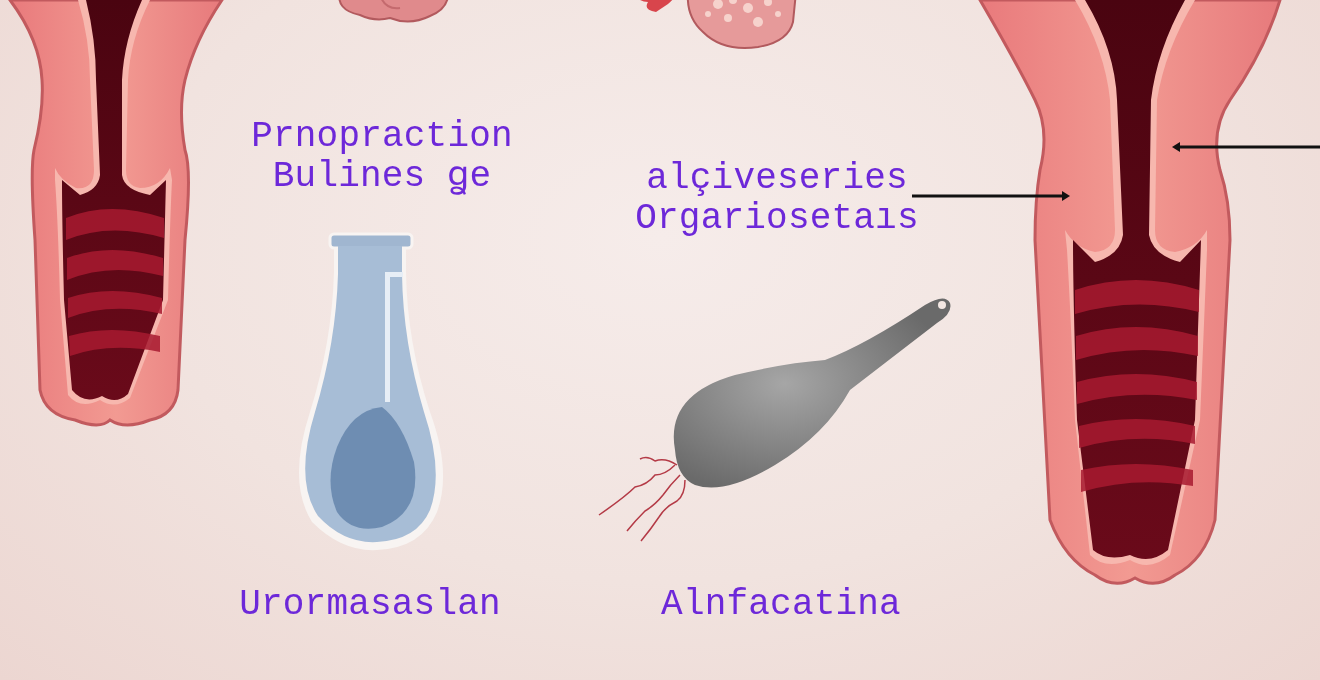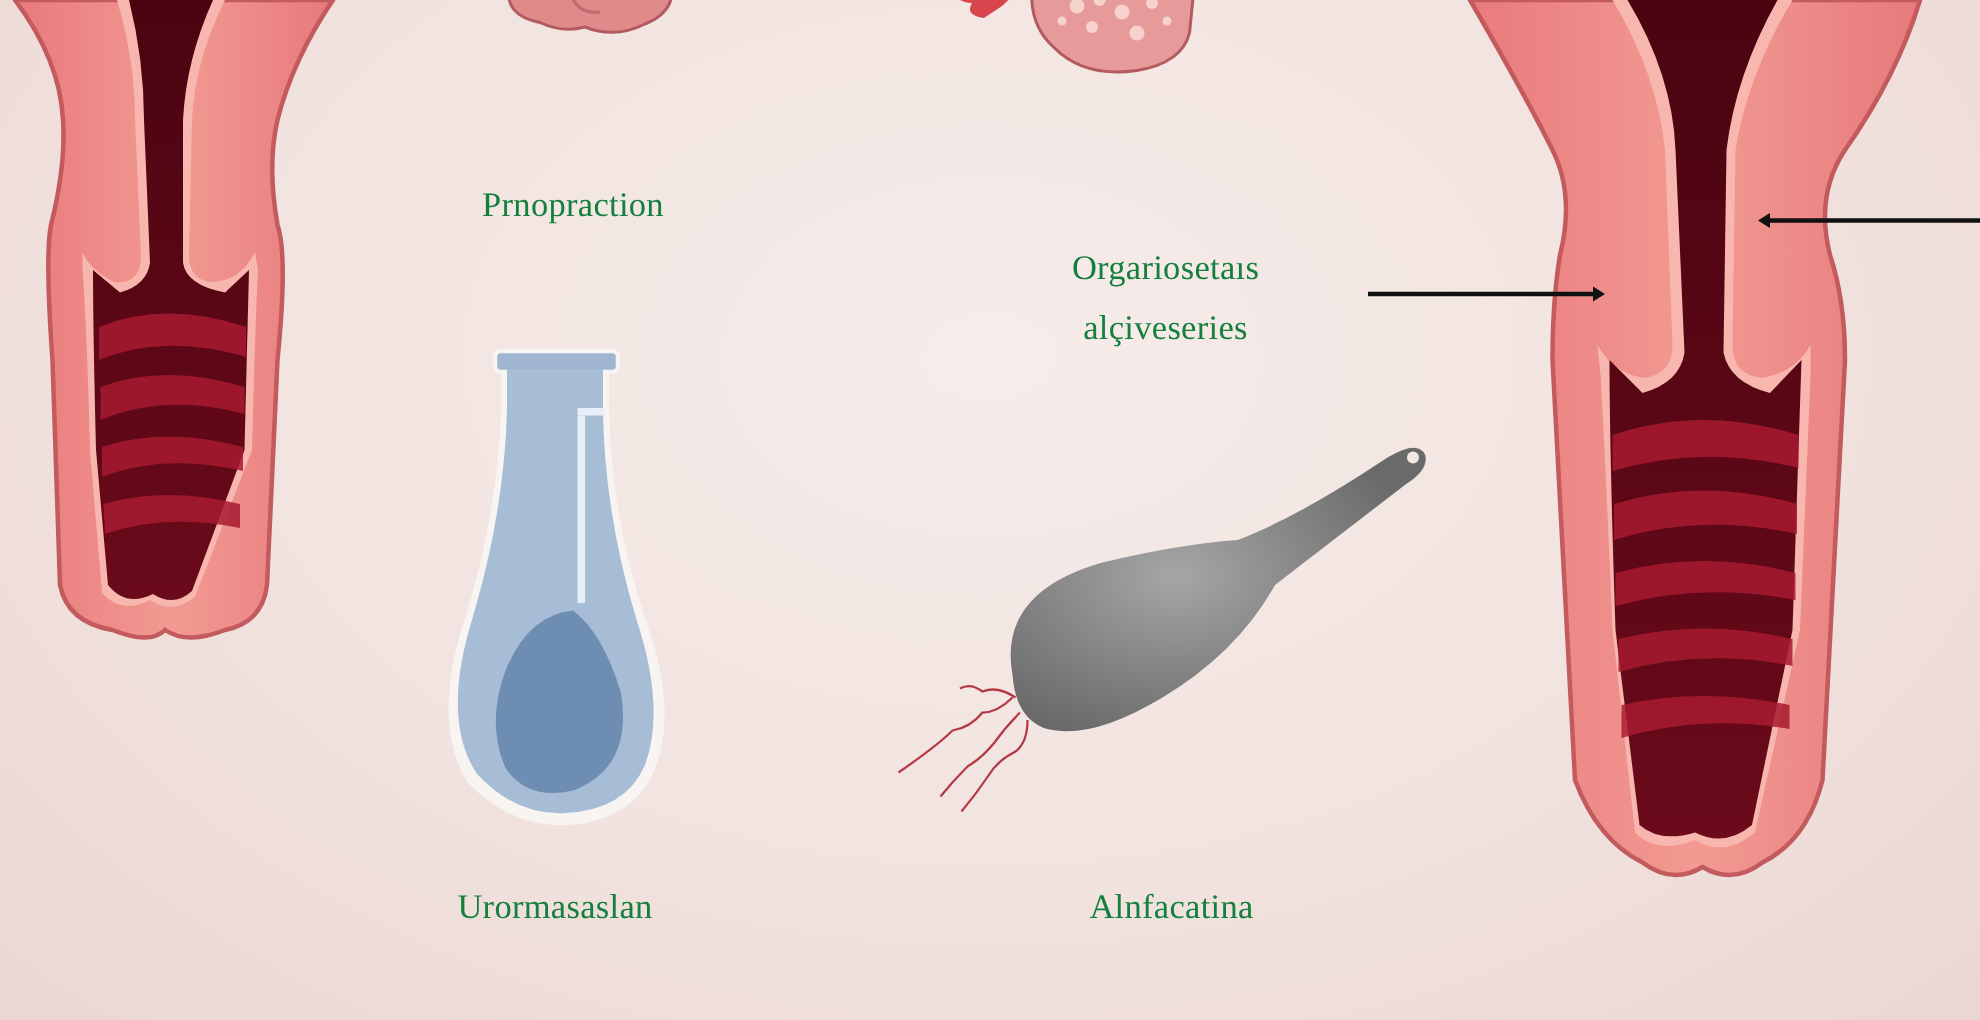--- a/index.html
+++ b/index.html
@@ -1,21 +1,21 @@
 <!DOCTYPE html>
 <html><head>
 <meta charset="utf-8">
 <style>
   html,body{margin:0;padding:0;}
   body{width:1320px;height:680px;overflow:hidden;position:relative;
     background:radial-gradient(ellipse at 50% 35%, #f6ecea 0%, #f1e3df 55%, #ecd6d1 100%);
     font-family:"Liberation Sans", sans-serif;}
   svg{position:absolute;overflow:visible;}
-  .label{position:absolute;color:#15803d;font-family:Liberation Serif, serif;
-    font-size:23px;line-height:40px;text-align:center;letter-spacing:0.2px;}
+  .label{position:absolute;color:#6d28d9;font-family:Liberation Mono, monospace;
+    font-size:36px;line-height:40px;text-align:center;letter-spacing:0.2px;}
 </style>
 </head>
 <body>
 
 <svg width="140" height="40" style="left:330px;top:-10px">
   <path d="M10 0 Q5 20 30 25 Q45 32 60 28 Q80 36 100 26 Q120 18 118 0 Z" fill="#e08a8c" stroke="#b25a5e" stroke-width="2"></path>
   <path d="M50 5 Q55 20 70 18" fill="none" stroke="#c46a6e" stroke-width="2"></path>
 </svg>
 <svg width="180" height="60" style="left:628px;top:-8px">
   <path d="M5 0 Q10 10 20 10 Q15 18 28 20 L40 12 Q48 5 50 0 Z" fill="#d8454c"></path>
@@ -109,22 +109,23 @@
   <g fill="none" stroke="#b43a46" stroke-width="1.5">
     <path d="M92 180 Q80 172 70 176 Q62 170 55 174"></path>
     <path d="M90 180 Q80 190 70 190 Q62 200 50 202 Q40 212 14 230"></path>
     <path d="M95 190 Q85 200 78 210 Q70 220 60 226 Q50 236 42 246"></path>
     <path d="M100 195 Q100 210 92 216 Q80 222 74 232 Q66 244 56 256"></path>
   </g>
 </svg>
 
 <div class="label" style="left:232px;top:117px;width:300px;">
   <div>Prnopraction</div>
+  <div>Bulines ꬶe</div>
 </div>
 
 <div class="label" style="left:632px;top:159px;width:290px;">
+  <div>alçiveseries</div>
   <div>Orgariosetaıs</div>
-  <div>alçiveseries</div>
 </div>
 
 <div class="label" style="left:220px;top:585px;width:300px;">Urormasaslan</div>
 
 <div class="label" style="left:656px;top:585px;width:250px;">Alnfacatina</div>
 
 </body></html>

